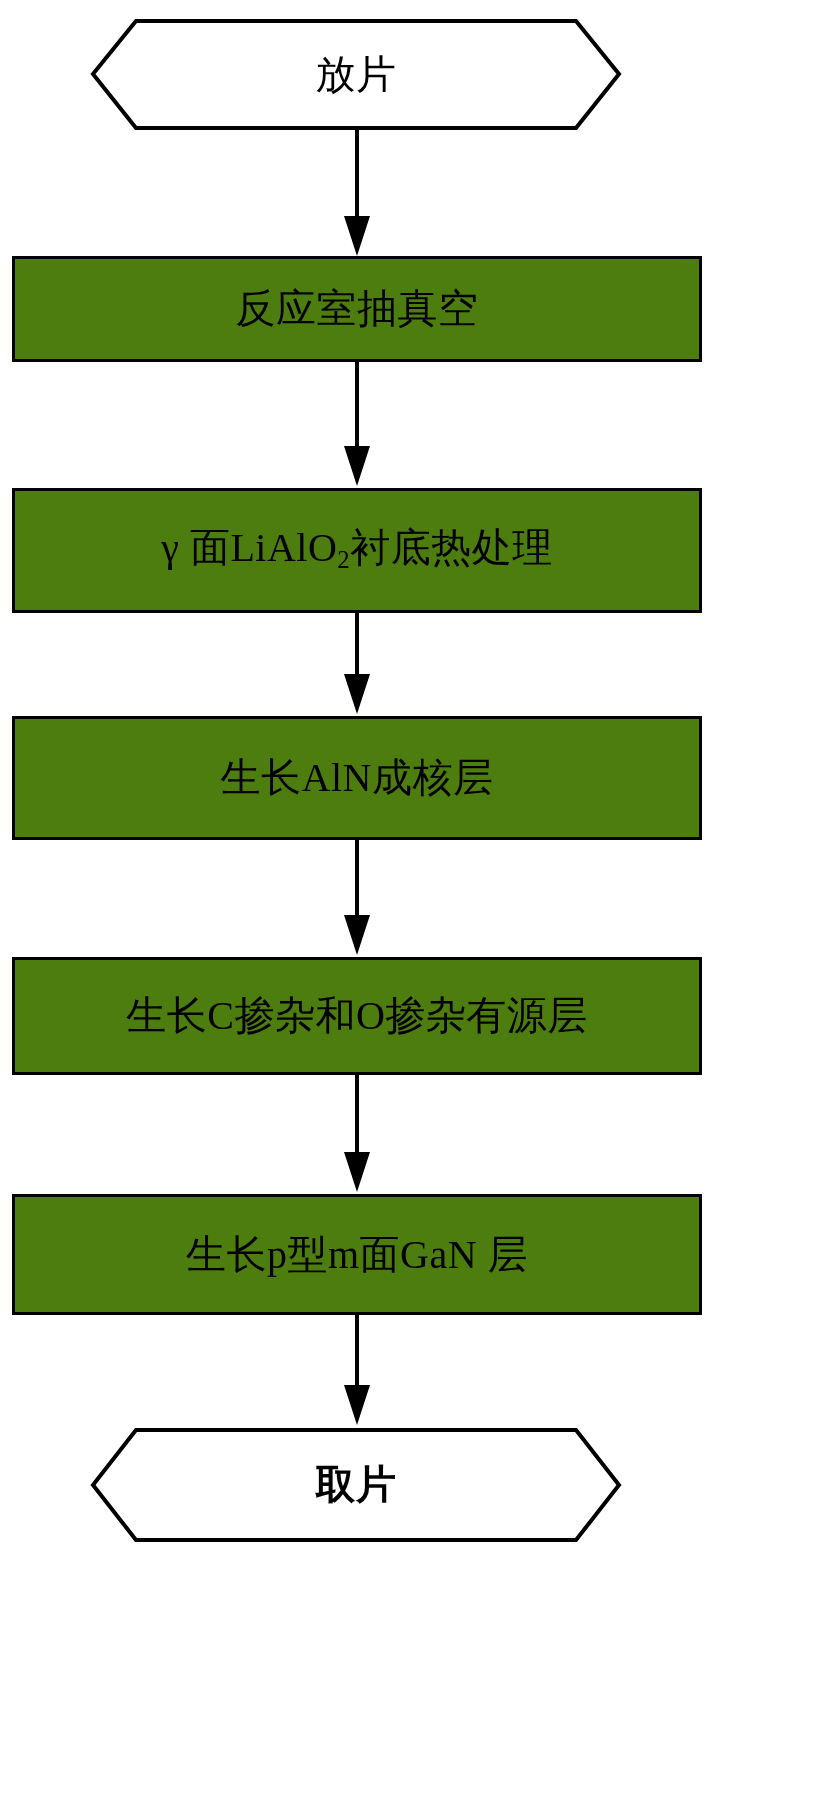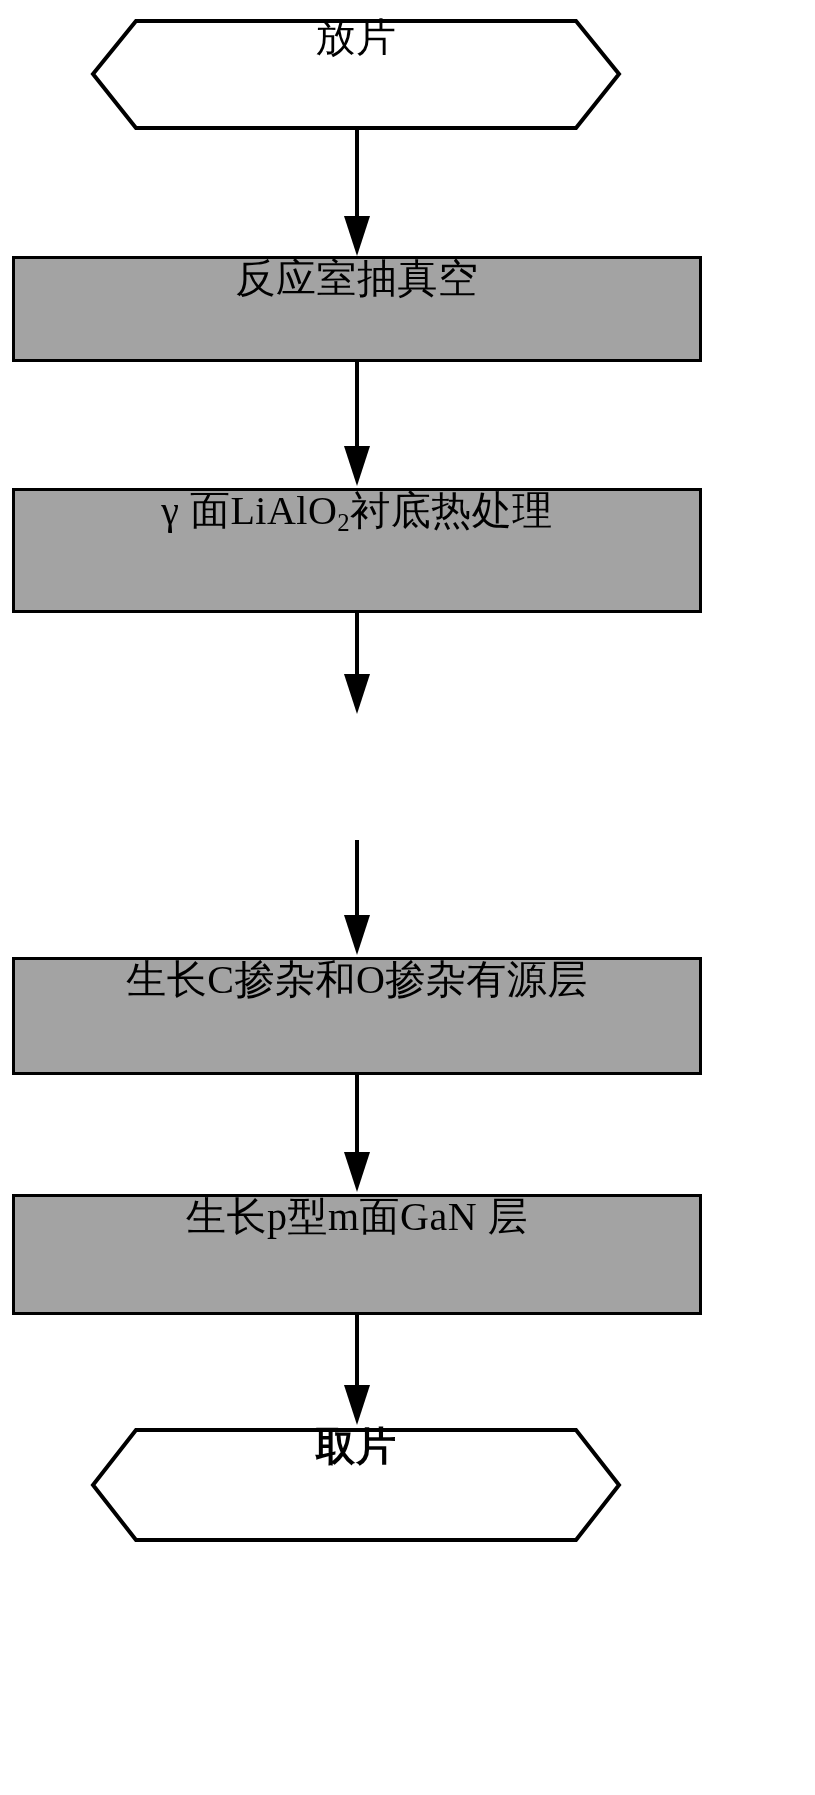--- a/index.html
+++ b/index.html
@@ -22,36 +22,37 @@
     top: 0;
     width: 815px;
     height: 1795px;
   }
 
   
   .node {
     position: absolute;
     box-sizing: border-box;
     display: flex;
+    align-items: center;
     justify-content: center;
     text-align: center;
     line-height: 1;
   }
 
   .node-label {
     display: block;
     white-space: nowrap;
     font-size: 40px;
     letter-spacing: 0.5px;
   }
 
   
   .rect-node {
     border: 3px solid #000000;
-    background: #a3a3a3;
+    background: #4d7c0f;
   }
 
   
   .hex-node {
     background: transparent;
     border: none;
   }
   .hex-node .hex-shape {
     position: absolute;
     left: 0;
@@ -145,20 +146,23 @@
   <div class="node rect-node" style="left:12px; top:256px; width:690px; height:106px;">
     <span class="node-label">反应室抽真空</span>
   </div>
 
   <div class="node rect-node" style="left:12px; top:488px; width:690px; height:125px;">
     <span class="node-label">
       <span class="greek">γ 面LiAlO</span><span class="sub">2</span><span>衬底热处理</span>
     </span>
   </div>
 
+  <div class="node rect-node" style="left:12px; top:716px; width:690px; height:124px;">
+    <span class="node-label">生长AlN成核层</span>
+  </div>
 
   <div class="node rect-node" style="left:12px; top:1194px; width:690px; height:121px;">
     <span class="node-label">生长p型m面GaN 层</span>
   </div>
 
   <div class="node rect-node" style="left:12px; top:957px; width:690px; height:118px;">
     <span class="node-label">生长C掺杂和O掺杂有源层</span>
   </div>
 
   <div class="node hex-node" style="left:90px; top:1427px; width:532px; height:116px;font-weight:bold;">

